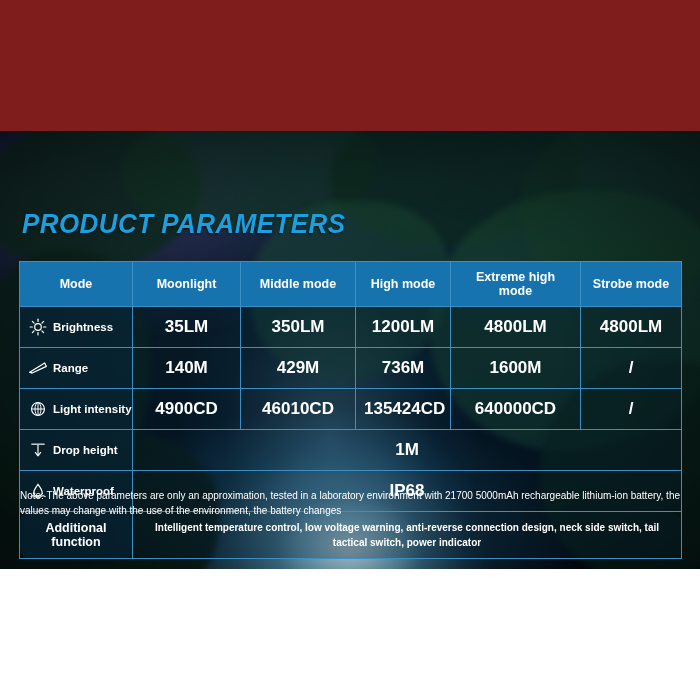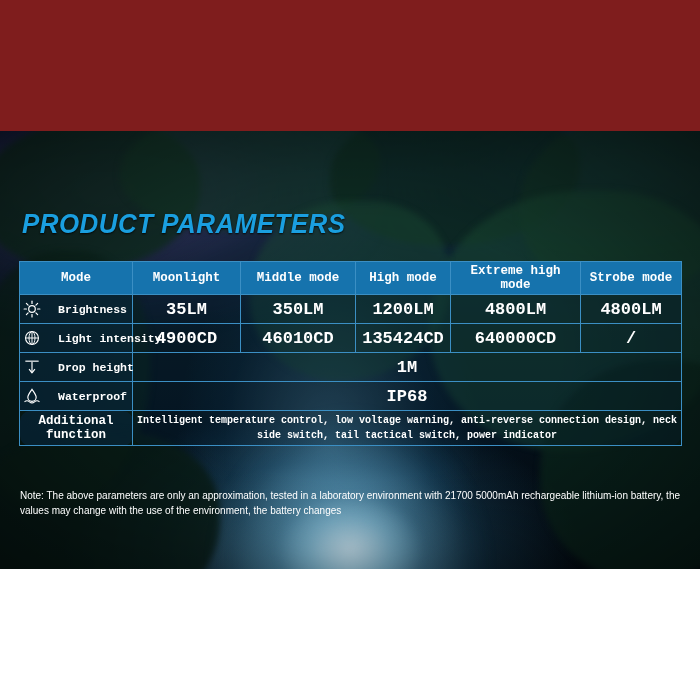--- a/index.html
+++ b/index.html
@@ -113,24 +113,23 @@
     border-collapse: collapse;
     width: 662px;
     table-layout: fixed;
     color: #ffffff;
     font-size: 11px;
   }
   table.params td, table.params th {
     border: 1px solid #3b8fc4;
     text-align: center;
     vertical-align: middle;
-    padding: 2px;
+    padding: 8px;
     height: 24px;
     font-weight: bold;
-    font-family: Liberation Mono, monospace;
   }
   table.params thead th {
     background: #1673ad;
     height: 26px;
     font-size: 12.5px;
     color: #ffffff;
   }
   td.rowlabel {
     background: rgba(8,40,66,0.55);
     text-align: left;
@@ -139,21 +138,21 @@
     white-space: nowrap;
   }
   td.datacell {
     background: rgba(6,32,54,0.30);
     font-size: 17px;
     font-weight: bold;
   }
   .lbl-inner {
     display: flex;
     align-items: center;
-    gap: 16px;
+    gap: 5px;
   }
   .lbl-icon {
     width: 20px;
     height: 18px;
     flex: 0 0 20px;
     display: inline-flex;
     align-items: center;
     justify-content: center;
   }
   .lbl-text { white-space: nowrap; }
@@ -256,20 +255,38 @@
             </div>
           </td>
           <td class="datacell">35LM</td>
           <td class="datacell">350LM</td>
           <td class="datacell">1200LM</td>
           <td class="datacell">4800LM</td>
           <td class="datacell">4800LM</td>
         </tr>
 
 
+        <tr>
+          <td class="rowlabel">
+            <div class="lbl-inner">
+              <span class="lbl-icon">
+                <svg width="20" height="16" viewBox="0 0 24 18">
+                  <path d="M2 14 L20 3 L22 7 L5 15 Z" fill="none" stroke="#ffffff" stroke-width="1.5" stroke-linejoin="round"></path>
+                  <line x1="2" y1="14" x2="5" y2="15" stroke="#ffffff" stroke-width="1.5"></line>
+                </svg>
+              </span>
+              <span class="lbl-text">Range</span>
+            </div>
+          </td>
+          <td class="datacell">140M</td>
+          <td class="datacell">429M</td>
+          <td class="datacell">736M</td>
+          <td class="datacell">1600M</td>
+          <td class="datacell">/</td>
+        </tr>
 
         <tr>
           <td class="rowlabel">
             <div class="lbl-inner">
               <span class="lbl-icon">
                 <svg width="18" height="18" viewBox="0 0 24 24">
                   <circle cx="12" cy="12" r="8.6" fill="none" stroke="#ffffff" stroke-width="1.5"></circle>
                   <ellipse cx="12" cy="12" rx="4" ry="8.6" fill="none" stroke="#ffffff" stroke-width="1.3"></ellipse>
                   <line x1="3.4" y1="12" x2="20.6" y2="12" stroke="#ffffff" stroke-width="1.3"></line>
                   <line x1="12" y1="3.4" x2="12" y2="20.6" stroke="#ffffff" stroke-width="1.3"></line>

